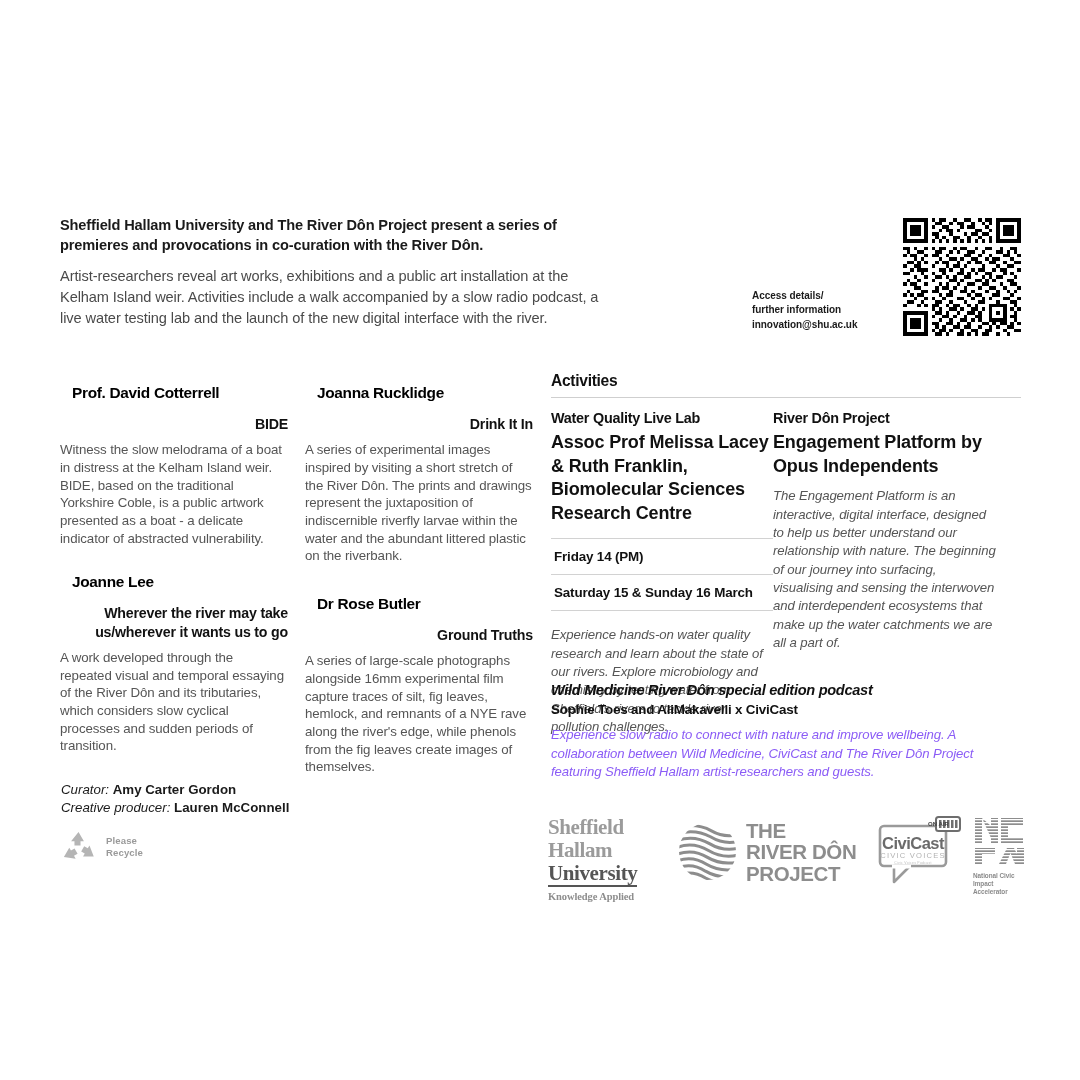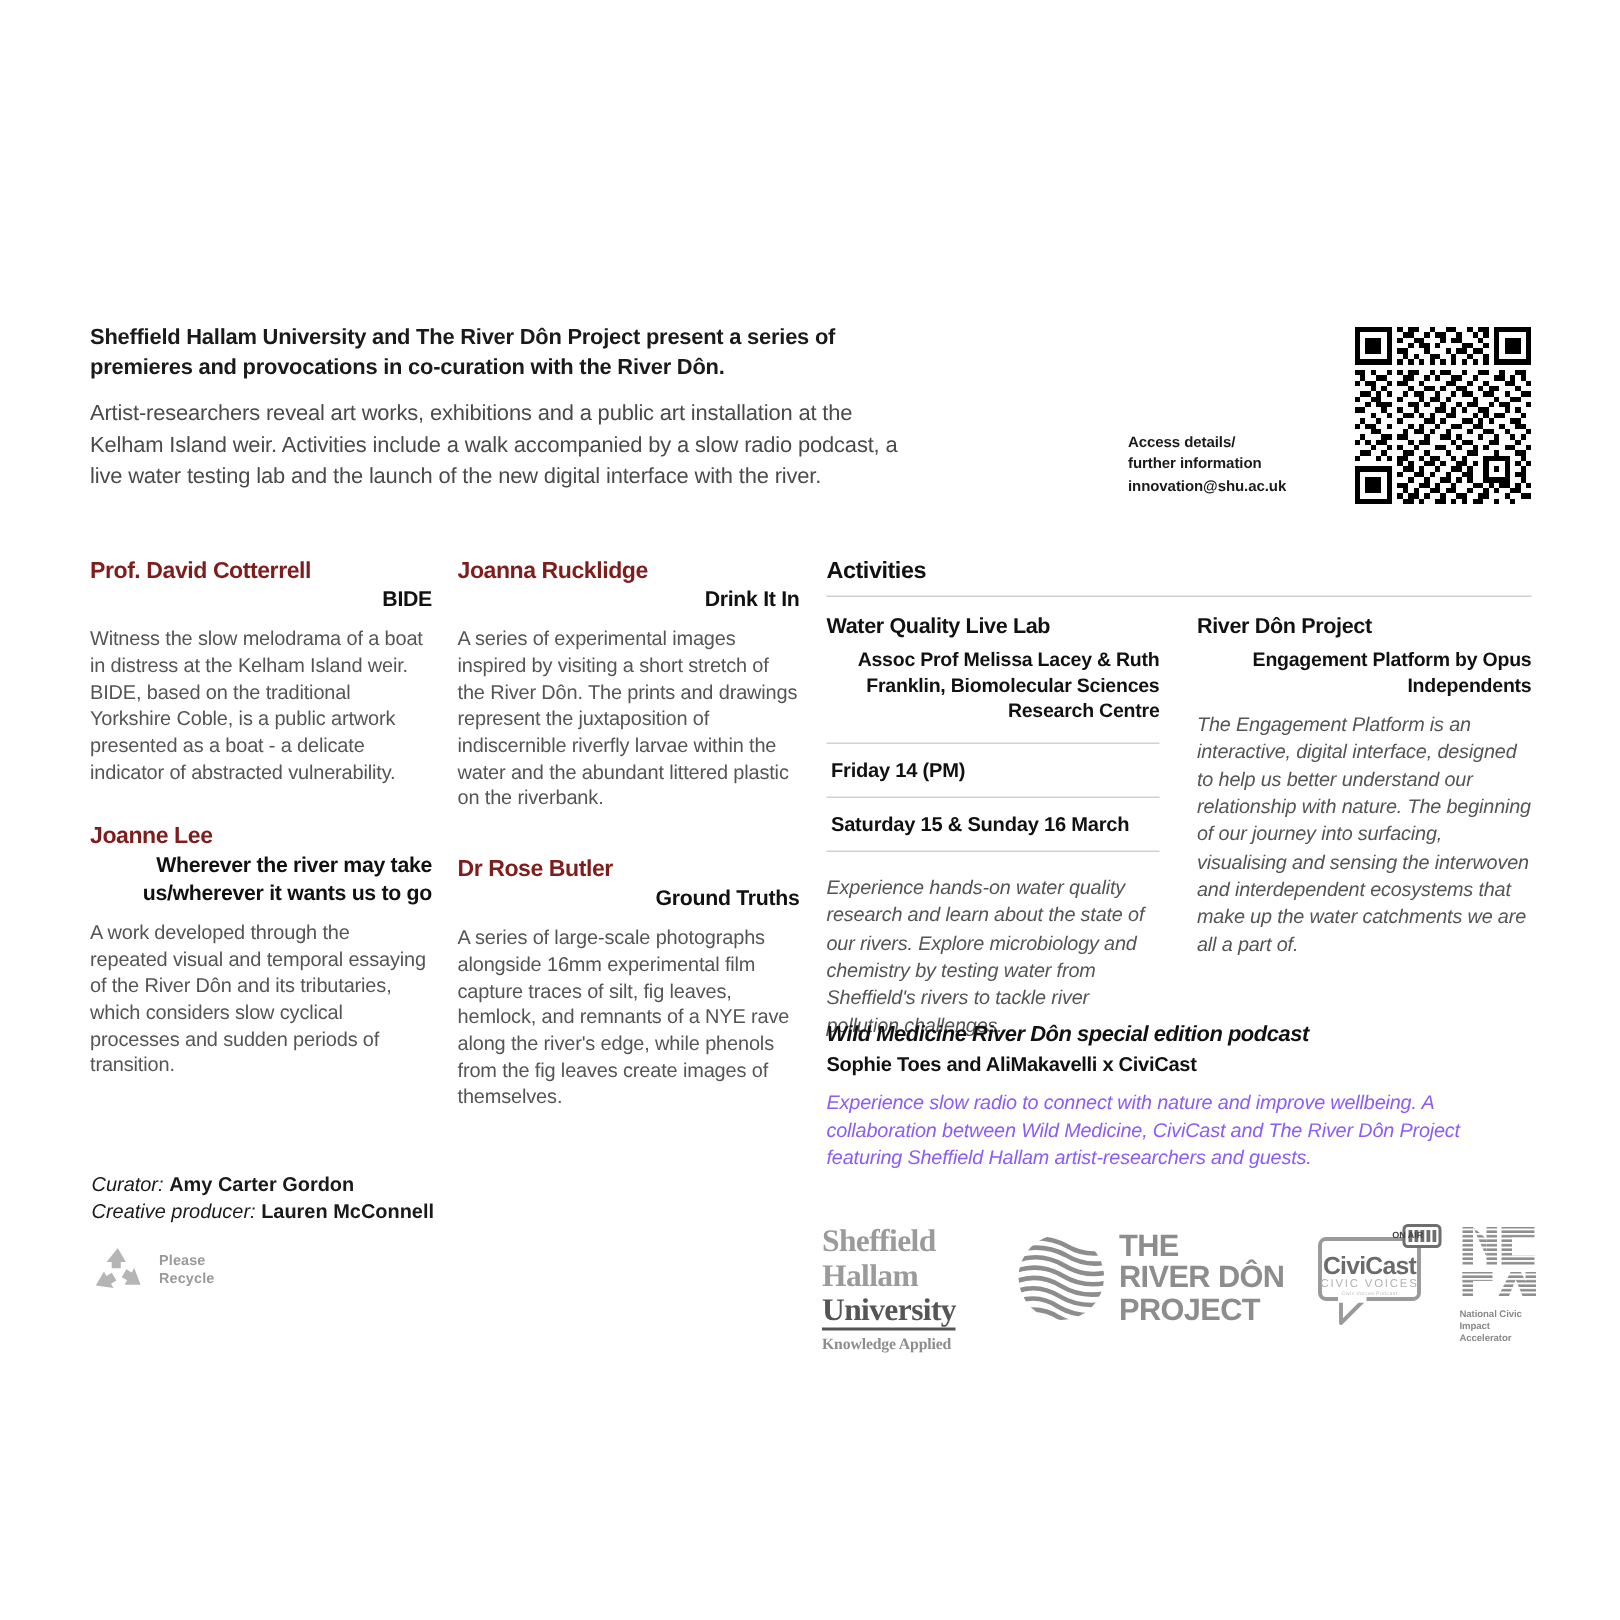--- a/index.html
+++ b/index.html
@@ -76,22 +76,22 @@
   .col-3 { left: 551px; top: 372px; width: 470px; }
 
   .entry { margin-bottom: 26px; }
   .entry:last-child { margin-bottom: 0; }
 
   .entry-name {
     font-size: 15.4px;
     font-weight: bold;
     line-height: 1.22;
     letter-spacing: -0.3px;
-    color: #7f1d1d;
-    margin: 0;
+    color: #000000;
+    margin: 12px;
   }
   .entry-work {
     font-size: 14.2px;
     font-weight: bold;
     line-height: 1.3;
     letter-spacing: -0.2px;
     color: #111;
     margin: 0 0 8px 0;
     text-align: right;
   }
@@ -114,42 +114,40 @@
   }
   .rule {
     height: 1px;
     background: #cfcfcf;
     width: 100%;
   }
   .rule-thin { height: 1px; background: #d2d2d2; }
 
   .act-cols {
     display: flex;
-    gap: 25px;
     margin-top: 11px;
   }
   .act-left  { width: 222px; }
   .act-right { width: 223px; }
 
   .act-heading {
     font-size: 14.4px;
     font-weight: bold;
     line-height: 1.25;
     letter-spacing: -0.25px;
     color: #111;
     margin: 0 0 4px 0;
   }
   .act-sub {
-    font-size: 13px;
+    font-size: 18px;
     font-weight: bold;
     line-height: 1.31;
     letter-spacing: -0.15px;
     color: #111;
     margin: 0;
-    text-align: right;
   }
   .act-date {
     font-size: 13.4px;
     font-weight: bold;
     letter-spacing: -0.15px;
     color: #111;
     margin: 3px;
     padding: 7px 0 7px 0;
   }
   .act-desc {

